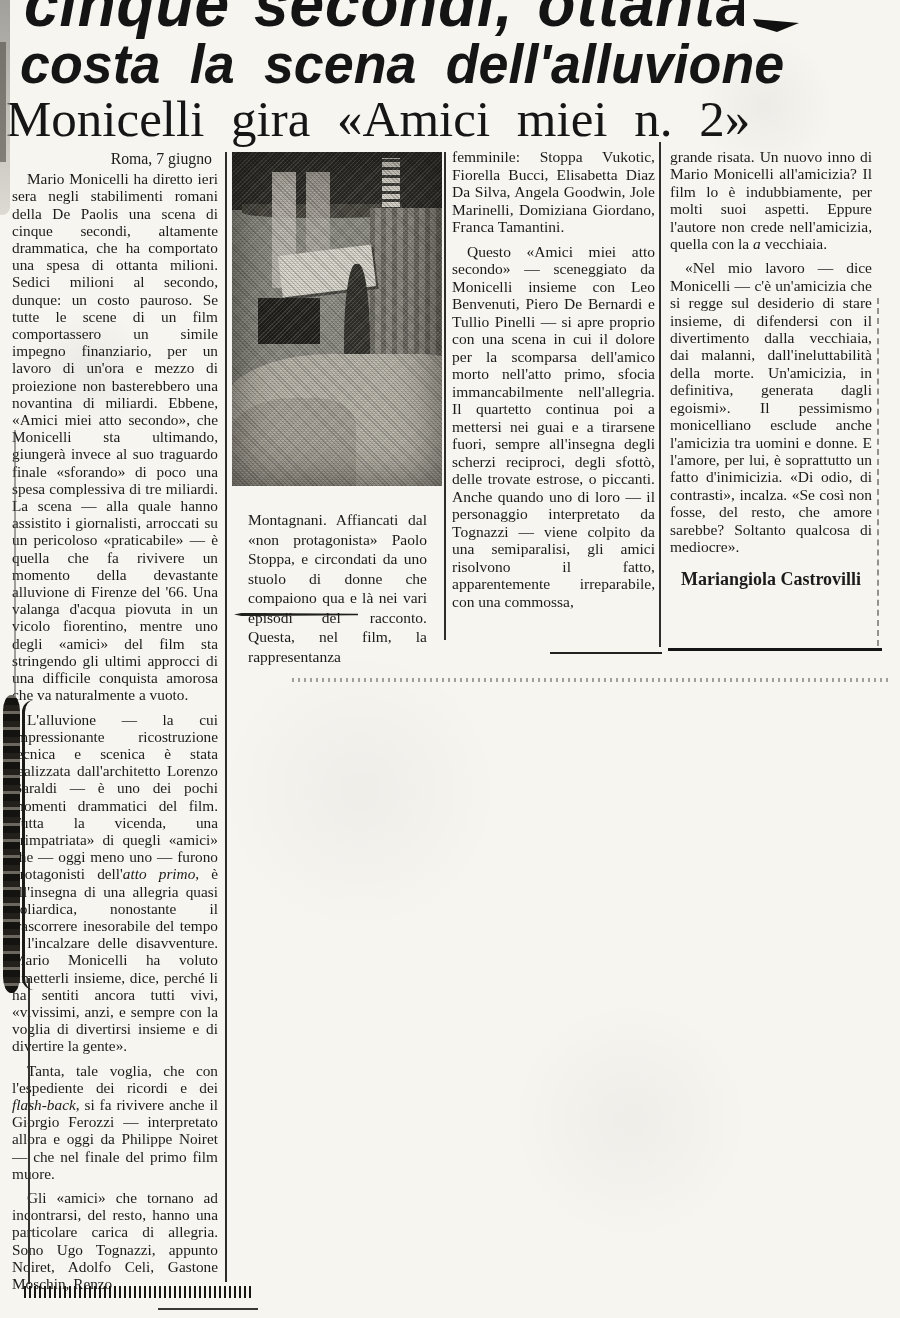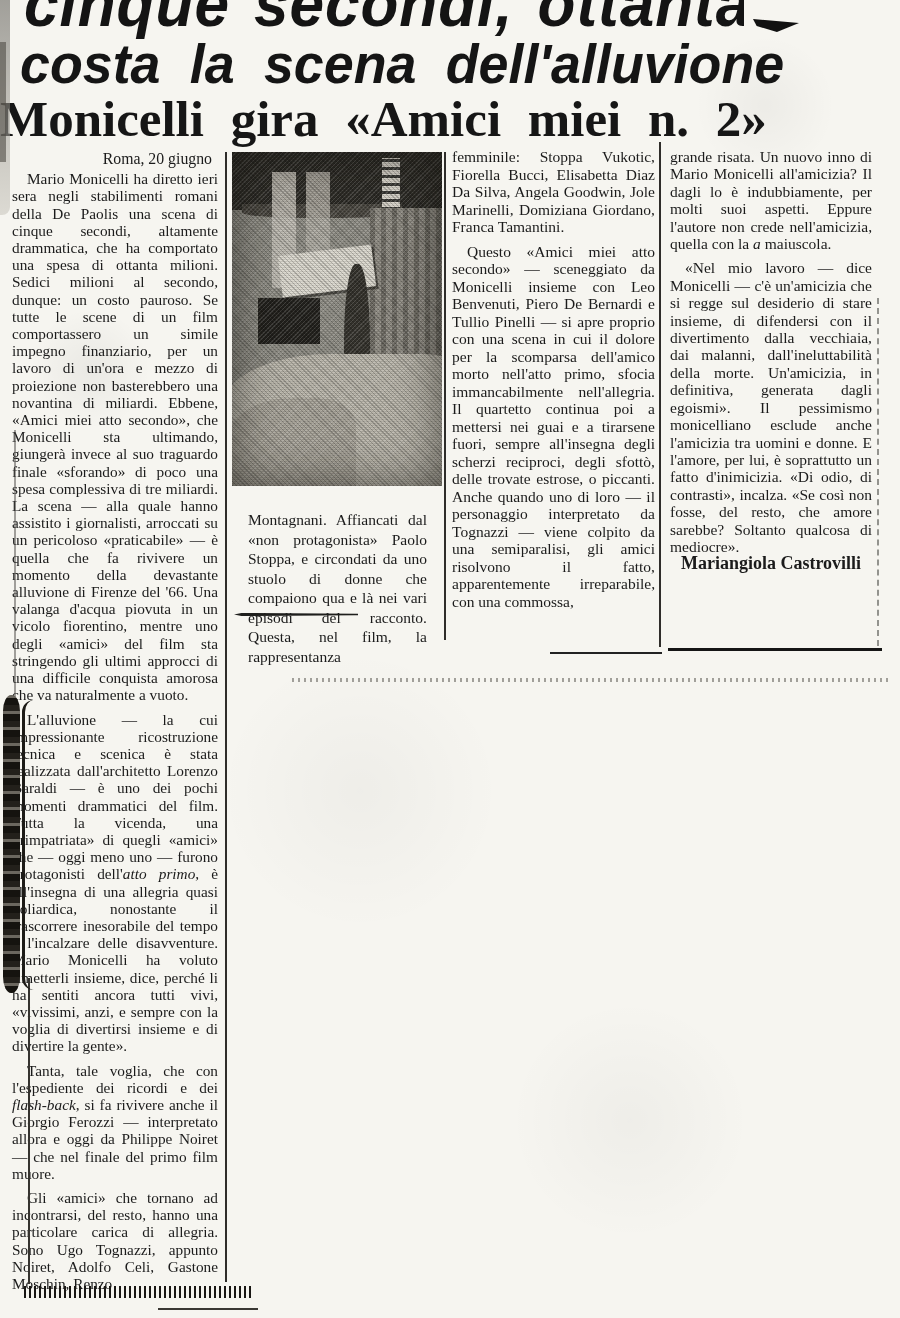--- a/index.html
+++ b/index.html
@@ -30,36 +30,36 @@
     position:absolute;left:753px;top:12px;width:46px;height:20px;background:#111;
     clip-path:polygon(0 35%, 100% 55%, 52% 100%, 8% 70%);
   }
   .hl2{
     position:absolute;left:20px;top:34px;white-space:nowrap;
     font-family:"Liberation Sans",sans-serif;font-style:italic;font-weight:bold;
     font-size:56px;line-height:60px;color:#151515;letter-spacing:0px;word-spacing:15px;
     transform:scaleX(.96);transform-origin:left top;
   }
   .hl3{
-    position:absolute;left:0;top:92px;white-space:nowrap;
-    font-family:"Liberation Serif",serif;font-weight:bold;
+    position:absolute;left:6px;top:92px;white-space:nowrap;
+    font-family:"Liberation Serif",serif;font-weight:normal;
     font-size:51px;line-height:54px;color:#161616;word-spacing:14px;
   }
   
   .col{position:absolute;text-align:justify;}
   .col p{margin:0 0 7px 0;text-indent:15px;}
   .col p:last-child{margin-bottom:0;}
   .it{font-style:italic;}
   .col1{left:12px;top:150px;width:206px;font-size:15.3px;line-height:17.2px;}
   .dateline{text-align:right;padding-right:6px;margin-bottom:3px;font-size:15.8px;}
   .col3{left:452px;top:148px;width:203px;font-size:15.5px;line-height:17.5px;}
   .col3 p:first-child{text-indent:0;}
   .col4{left:670px;top:148px;width:202px;font-size:15.5px;line-height:17.4px;}
   .col4 .paras p:first-child{text-indent:0;}
-  .byline{margin-top:0;font-weight:bold;font-size:18px;text-align:center;text-indent:0;}
+  .byline{margin-top:16px;font-weight:bold;font-size:18px;text-align:center;text-indent:0;}
   
   .photo{position:absolute;left:232px;top:152px;width:210px;height:334px;background:#8f8d85;overflow:hidden;}
   .photo div{position:absolute;}
   .ph-lintel{left:0;top:0;width:100%;height:58px;background:#2e2c27;}
   .ph-arch{left:10px;top:52px;width:160px;height:14px;background:#4a4740;border-radius:0 0 40% 40%;}
   .ph-win1{left:40px;top:20px;width:24px;height:116px;background:#c6c2b8;opacity:.85;}
   .ph-win2{left:74px;top:20px;width:24px;height:116px;background:#b2aea4;opacity:.85;}
   .ph-signpost{left:150px;top:6px;width:18px;height:100px;background:#d8d4ca;
     background-image:repeating-linear-gradient(0deg,rgba(20,20,18,.8) 0 3px,transparent 3px 8px);}
   .ph-sign{left:48px;top:98px;width:94px;height:42px;background:#dad7cd;transform:rotate(-7deg);box-shadow:2px 3px 0 rgba(30,28,24,.6);}
@@ -110,21 +110,21 @@
 <div class="page">
 
   <div class="kicker-clip">
     <span class="kicker-text">cinque secondi, ottanta milio</span>
   </div>
   <div class="kicker-swoosh"></div>
   <div class="hl2">costa la scena dell'alluvione</div>
   <div class="hl3">Monicelli gira «Amici miei n. 2»</div>
 
   <div class="col col1">
-    <div class="dateline">Roma, 20 giugno</div>
+    <div class="dateline">Roma, 7 giugno</div>
     <div class="paras">
         <p><span>Mario Monicelli ha diretto ieri sera negli stabilimenti romani della De Paolis una scena di cinque secondi, altamente drammatica, che ha comportato una spesa di ottanta milioni. Sedici milioni al secondo, dunque: un costo pauroso. Se tutte le scene di un film comportassero un simile impegno finanziario, per un lavoro di un'ora e mezzo di proiezione non basterebbero una novantina di miliardi. Ebbene, «Amici miei atto secondo», che Monicelli sta ultimando, giungerà invece al suo traguardo finale «sforando» di poco una spesa complessiva di tre miliardi. La scena — alla quale hanno assistito i giornalisti, arroccati su un pericoloso «praticabile» — è quella che fa rivivere un momento della devastante alluvione di Firenze del '66. Una valanga d'acqua piovuta in un vicolo fiorentino, mentre uno degli «amici» del film sta stringendo gli ultimi approcci di una difficile conquista amorosa che va naturalmente a vuoto.</span></p>
         <p><span>L'alluvione — la cui impressionante ricostruzione tecnica e scenica è stata realizzata dall'architetto Lorenzo Baraldi — è uno dei pochi momenti drammatici del film. Tutta la vicenda, una «rimpatriata» di quegli «amici» che — oggi meno uno — furono protagonisti dell'</span><span class="it">atto primo</span><span>, è all'insegna di una allegria quasi goliardica, nonostante il trascorrere inesorabile del tempo e l'incalzare delle disavventure. Mario Monicelli ha voluto rimetterli insieme, dice, perché li ha sentiti ancora tutti vivi, «vivissimi, anzi, e sempre con la voglia di divertirsi insieme e di divertire la gente».</span></p>
         <p><span>Tanta, tale voglia, che con l'espediente dei ricordi e dei </span><span class="it">flash-back</span><span>, si fa rivivere anche il Giorgio Ferozzi — interpretato allora e oggi da Philippe Noiret — che nel finale del primo film muore.</span></p>
         <p><span>Gli «amici» che tornano ad incontrarsi, del resto, hanno una particolare carica di allegria. Sono Ugo Tognazzi, appunto Noiret, Adolfo Celi, Gastone Moschin, Renzo</span></p>
       </div>
   </div>
 
   <div class="photo">
     <div class="ph-lintel"></div>
@@ -146,21 +146,21 @@
     </div>
   <div class="caption-rule"></div>
 
   <div class="col col3">
       <p><span>femminile: Stoppa Vukotic, Fiorella Bucci, Elisabetta Diaz Da Silva, Angela Goodwin, Jole Marinelli, Domiziana Giordano, Franca Tamantini.</span></p>
       <p><span>Questo «Amici miei atto secondo» — sceneggiato da Monicelli insieme con Leo Benvenuti, Piero De Bernardi e Tullio Pinelli — si apre proprio con una scena in cui il dolore per la scomparsa dell'amico morto nell'atto primo, sfocia immancabilmente nell'allegria. Il quartetto continua poi a mettersi nei guai e a tirarsene fuori, sempre all'insegna degli scherzi reciproci, degli sfottò, delle trovate estrose, o piccanti. Anche quando uno di loro — il personaggio interpretato da Tognazzi — viene colpito da una semiparalisi, gli amici risolvono il fatto, apparentemente irreparabile, con una commossa,</span></p>
     </div>
 
   <div class="col col4">
     <div class="paras">
-        <p><span>grande risata. Un nuovo inno di Mario Monicelli all'amicizia? Il dagli lo è indubbiamente, per molti suoi aspetti. Eppure l'autore non crede nell'amicizia, quella con la </span><span class="it">a</span><span> maiuscola.</span></p>
+        <p><span>grande risata. Un nuovo inno di Mario Monicelli all'amicizia? Il film lo è indubbiamente, per molti suoi aspetti. Eppure l'autore non crede nell'amicizia, quella con la </span><span class="it">a</span><span> vecchiaia.</span></p>
         <p><span>«Nel mio lavoro — dice Monicelli — c'è un'amicizia che si regge sul desiderio di stare insieme, di difendersi con il divertimento dalla vecchiaia, dai malanni, dall'ineluttabilità della morte. Un'amicizia, in definitiva, generata dagli egoismi». Il pessimismo monicelliano esclude anche l'amicizia tra uomini e donne. E l'amore, per lui, è soprattutto un fatto d'inimicizia. «Di odio, di contrasti», incalza. «Se così non fosse, del resto, che amore sarebbe? Soltanto qualcosa di mediocre».</span></p>
       </div>
     <div class="byline">Mariangiola Castrovilli</div>
   </div>
 
   <div class="vr vr1"></div>
   <div class="vr vr2"></div>
   <div class="vr vr3"></div>
   <div class="vr vr4"></div>
   <div class="vr vr-left-low"></div>

